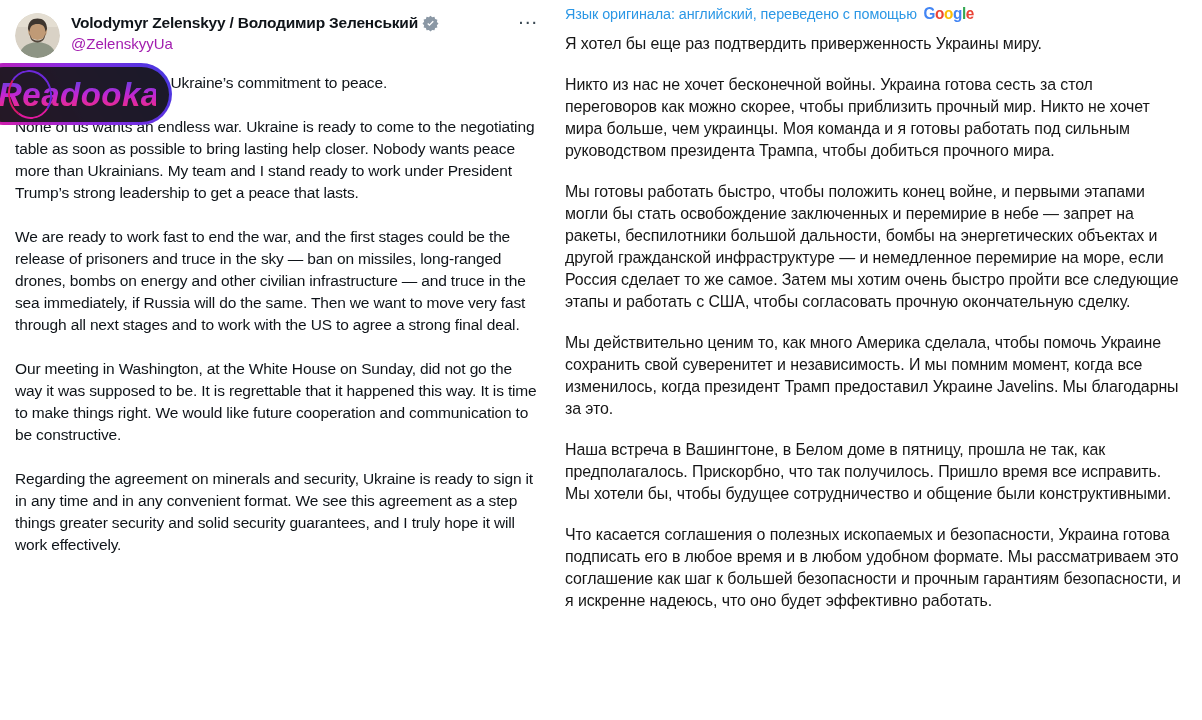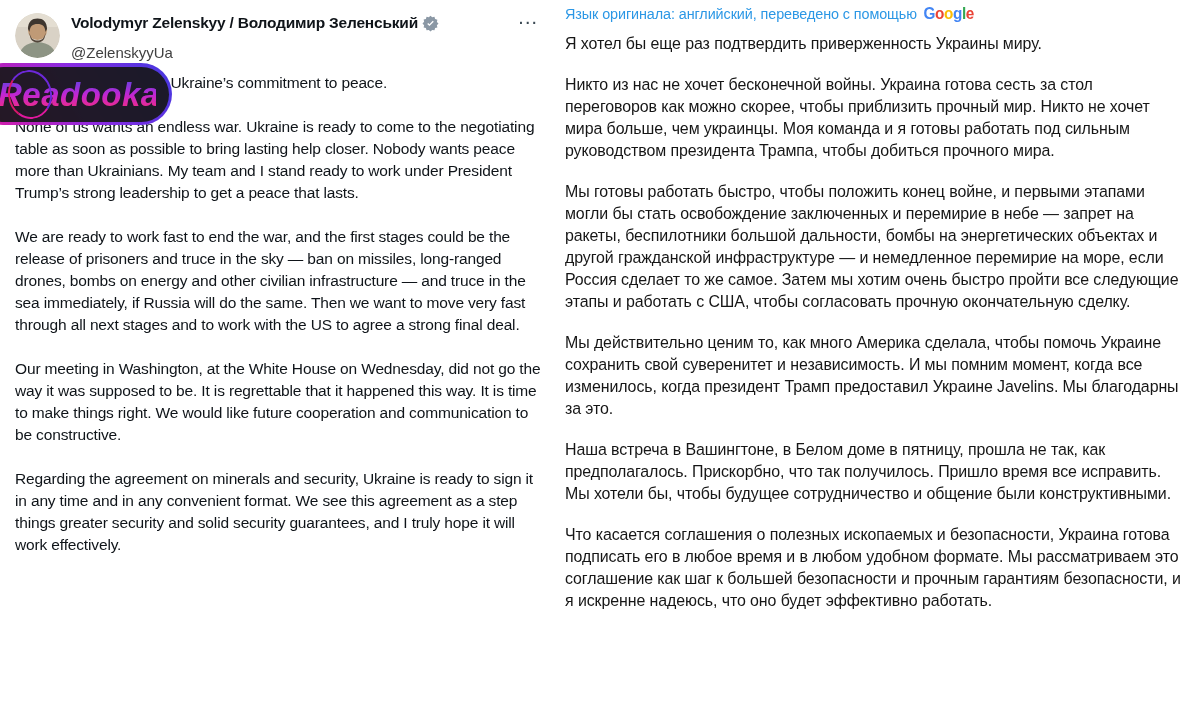--- a/index.html
+++ b/index.html
@@ -20,21 +20,21 @@
     width: 45px; height: 45px; border-radius: 50%;
     overflow: hidden; flex: none; cursor: pointer;
   }
   .author-block { margin-left: 11px; padding-top: 1px; }
   .author-row { display: flex; align-items: center; gap: 4px; }
   .author-name {
     font-weight: 700; font-size: 15.5px; color: #0f1419;
     letter-spacing: -0.2px; white-space: nowrap; cursor: pointer;
   }
   .badge { width: 17px; height: 17px; flex: none; display: inline-block; }
-  .handle { font-size: 15px; color: #404040; margin-top: 12px; cursor: pointer; }
+  .handle { font-size: 15px; color: #a21caf; margin-top: 3px; cursor: pointer; }
 
   .more-btn {
     position: absolute; left: 519px; top: 16px;
     color: #3c4a54; font-size: 14px; font-weight: 700;
     letter-spacing: 2px; cursor: pointer; line-height: 14px;
     user-select: none;
   }
 
   .tweet-body { position: absolute; left: 15px; top: 72px; width: 527px; }
   .tweet-body p {
@@ -130,21 +130,21 @@
       <div class="handle">@ZelenskyyUa</div>
     </div>
   </div>
 
   <div class="more-btn">···</div>
 
   <div class="tweet-body">
     <p>I would like to reiterate Ukraine’s commitment to peace.</p>
     <p>None of us wants an endless war. Ukraine is ready to come to the negotiating table as soon as possible to bring lasting help closer. Nobody wants peace more than Ukrainians. My team and I stand ready to work under President Trump’s strong leadership to get a peace that lasts.</p>
     <p>We are ready to work fast to end the war, and the first stages could be the release of prisoners and truce in the sky — ban on missiles, long-ranged drones, bombs on energy and other civilian infrastructure — and truce in the sea immediately, if Russia will do the same. Then we want to move very fast through all next stages and to work with the US to agree a strong final deal.</p>
-    <p>Our meeting in Washington, at the White House on Wednesday, did not go the way it was supposed to be. It is regrettable that it happened this way. It is time to make things right. We would like future cooperation and communication to be constructive.</p>
+    <p>Our meeting in Washington, at the White House on Sunday, did not go the way it was supposed to be. It is regrettable that it happened this way. It is time to make things right. We would like future cooperation and communication to be constructive.</p>
     <p>Regarding the agreement on minerals and security, Ukraine is ready to sign it in any time and in any convenient format. We see this agreement as a step things greater security and solid security guarantees, and I truly hope it will work effectively.</p>
   </div>
 </div>
 
 <div class="watermark">
   <div class="watermark-inner">
     <div class="watermark-ring"></div>
     <svg width="168" height="52" viewBox="0 0 168 52">
       <defs>
         <linearGradient id="wmgrad" x1="0" y1="0" x2="0" y2="1">

